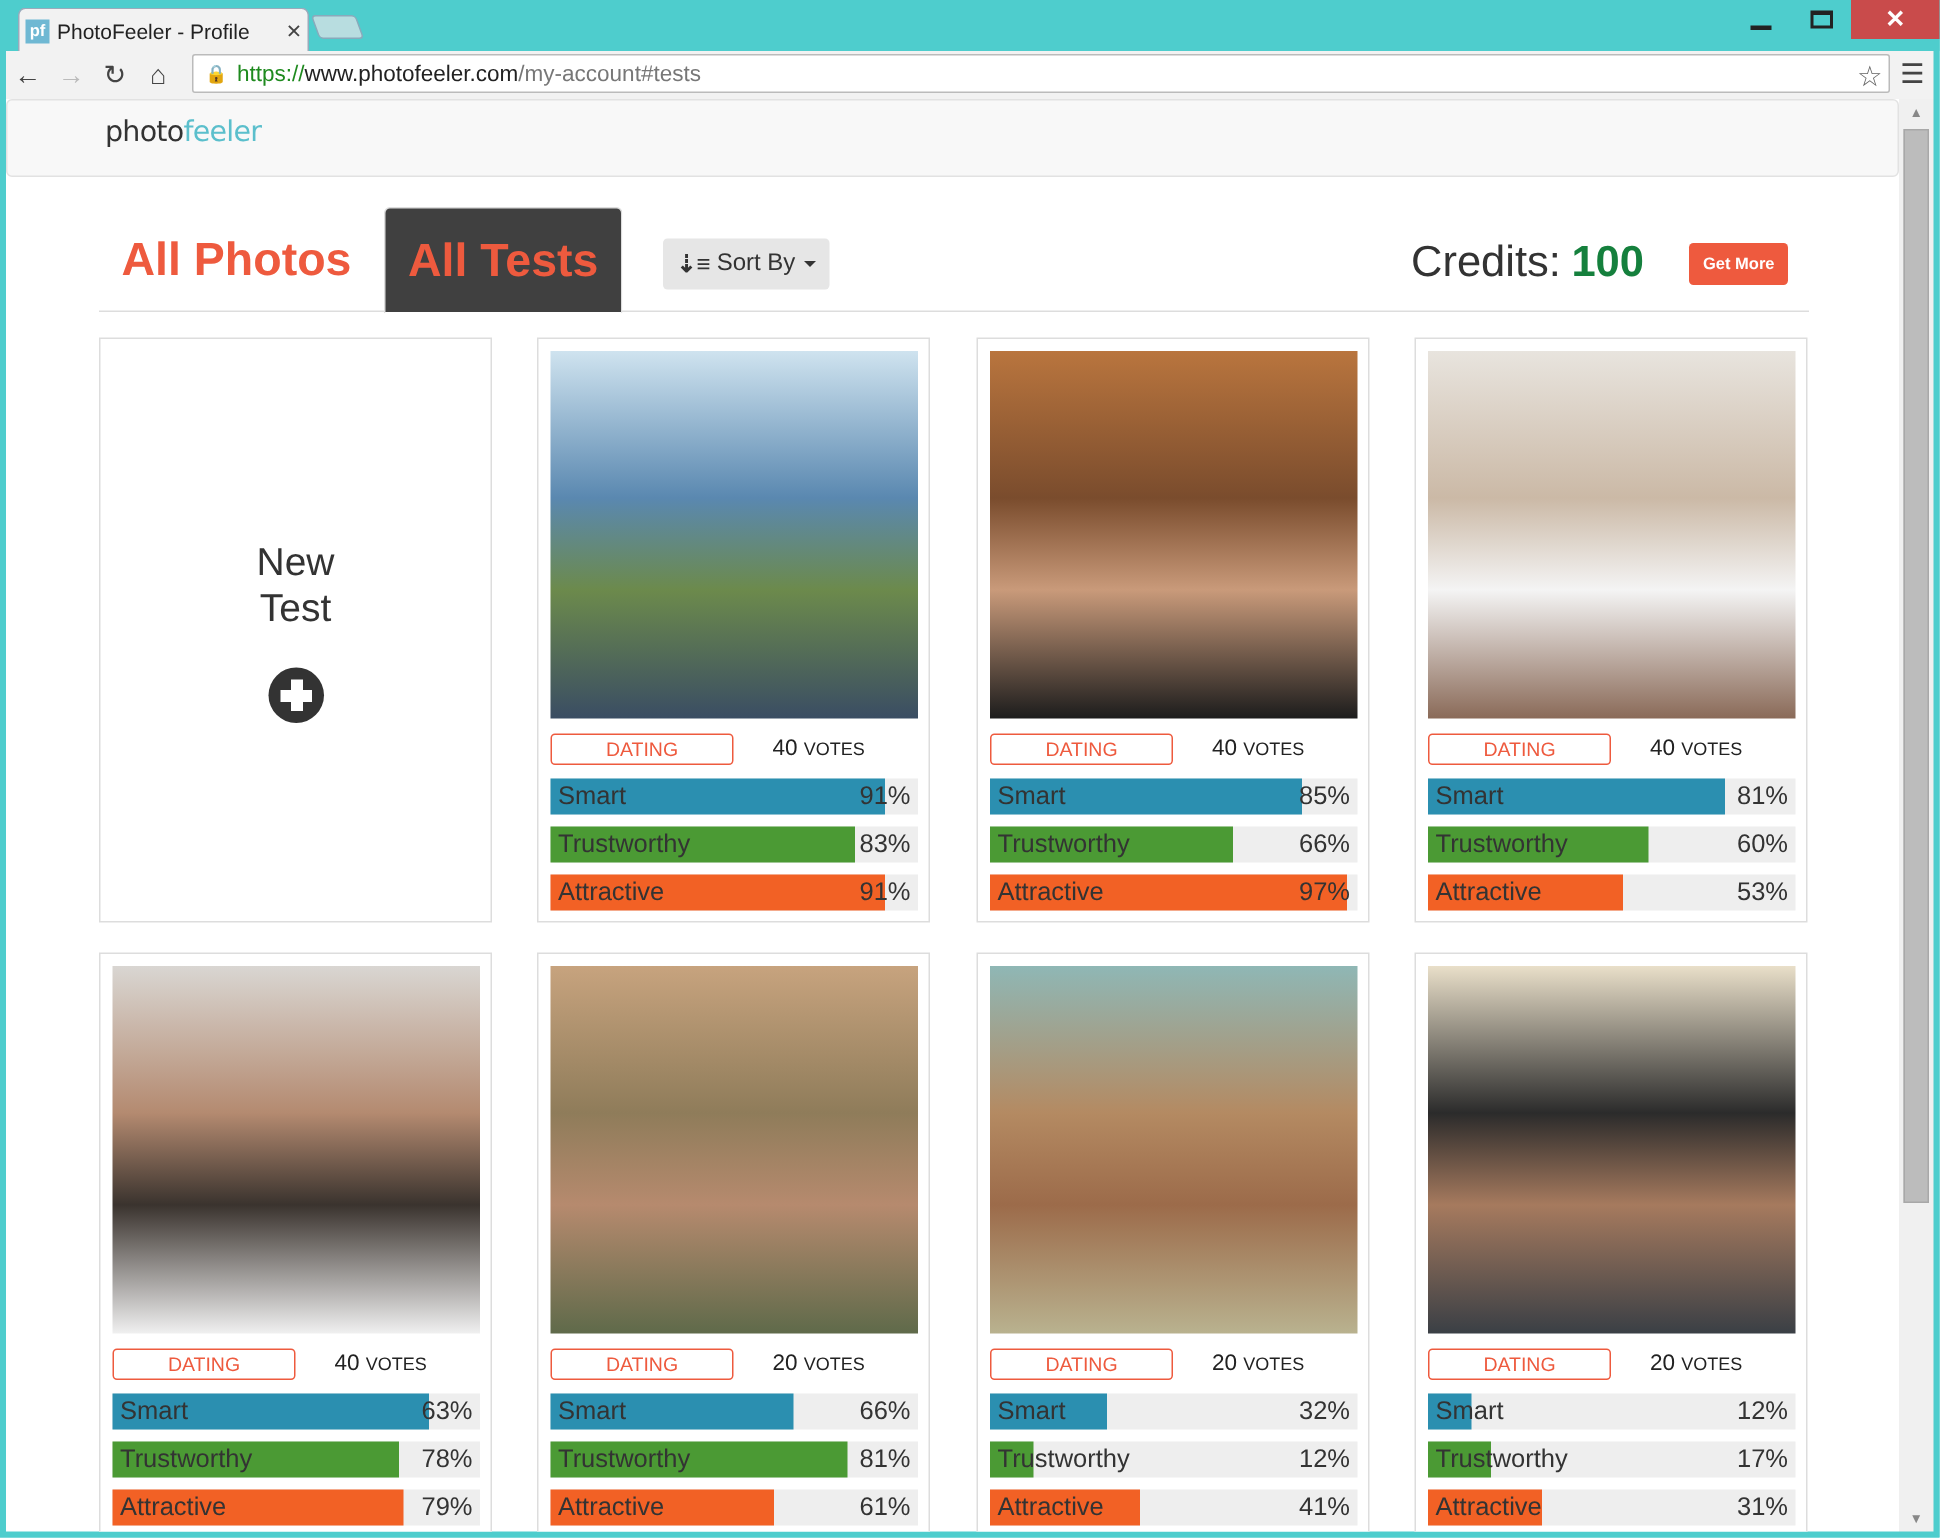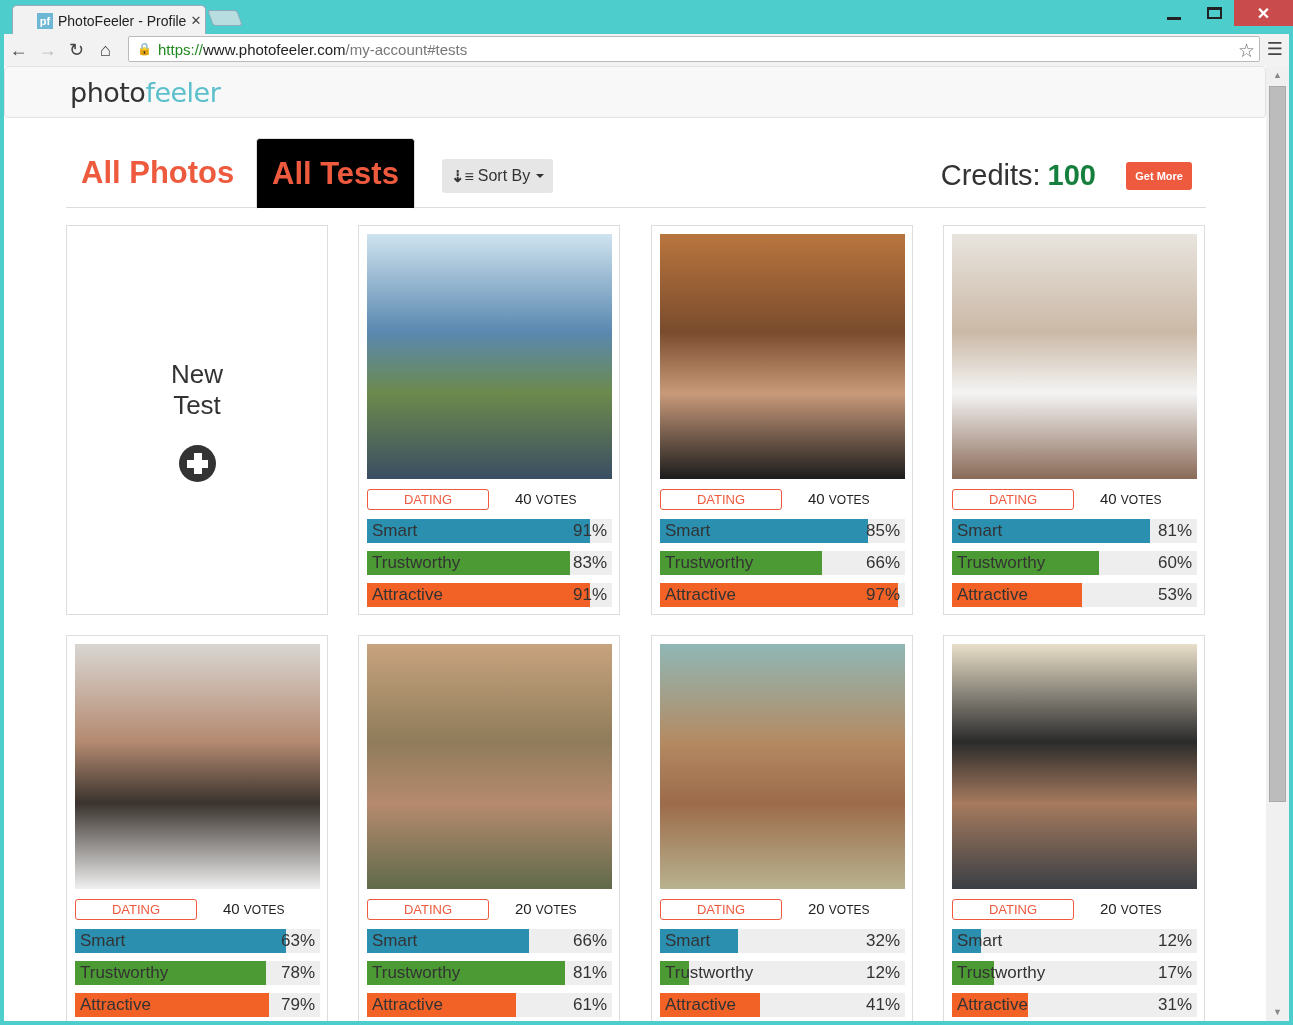--- a/index.html
+++ b/index.html
@@ -1,18 +1,18 @@
 <!DOCTYPE html>
 <html><head>
 <meta charset="utf-8">
 <style>
 *{box-sizing:border-box;margin:0;padding:0}
 html,body{width:1293px;height:1025px;overflow:hidden;background:#4ecdcd;font-family:"Liberation Sans",sans-serif}
 .titlebar{position:absolute;left:0;top:0;width:1293px;height:34px;background:#4ecdcd}
-.tab{position:absolute;left:12px;top:5px;width:194px;height:30px;background:#f2f2f2;border:1px solid #9ab;border-bottom:none;border-radius:5px 5px 0 0;display:flex;align-items:center;padding-left:24px;font-size:14px;color:#222}
+.tab{position:absolute;left:12px;top:5px;width:194px;height:30px;background:#f2f2f2;border:1px solid #9ab;border-bottom:none;border-radius:5px 5px 0 0;display:flex;align-items:center;padding-left:4px;font-size:14px;color:#222}
 .tab .fav{width:16px;height:16px;background:#6fb8d3;color:#fff;font-size:11px;line-height:16px;text-align:center;margin-right:5px;font-weight:bold}
 .tab .ttl{flex:1;white-space:nowrap;overflow:hidden}
 .tab .x{width:18px;font-size:13px;color:#444;text-align:center;cursor:pointer}
 .newtab{position:absolute;left:210px;top:10px;width:30px;height:16px;background:#b8dde0;border:1px solid #8ab;transform:skewX(20deg);border-radius:3px}
 .winbtns{position:absolute;right:0;top:0;height:26px;display:flex}
 .winbtn{width:40px;height:26px;display:flex;align-items:center;justify-content:center;color:#222;font-size:16px}
 .winbtn.close{width:59px;background:#c94b4b;color:#fff;font-weight:bold}
 .min-bar{width:14px;height:3px;background:#222;margin-top:10px}
 .max-box{width:15px;height:12px;border:2px solid #222;border-top-width:3px}
 .toolbar{position:absolute;left:4px;top:34px;width:1285px;height:32px;background:#f2f2f2;display:flex;align-items:center}
@@ -24,30 +24,30 @@
 .omni .dom{color:#222}
 .omni .path{color:#777}
 .omni .star{position:absolute;right:4px;top:2px;font-size:19px;color:#666}
 .menu-btn{position:absolute;right:6px;top:4px;font-size:18px;color:#444}
 .viewport{position:absolute;left:4px;top:66px;width:1262px;height:955px;background:#fff;overflow:hidden}
 .scrollbar{position:absolute;left:1266px;top:66px;width:23px;height:955px;background:#f0f0f0}
 .scrollbar .up,.scrollbar .down{position:absolute;left:0;width:23px;height:18px;font-size:9px;color:#888;text-align:center;line-height:18px}
 .scrollbar .up{top:0}.scrollbar .down{bottom:0}
 .scrollbar .thumb{position:absolute;left:3px;top:20px;width:17px;height:716px;background:#bcbcbc;border:1px solid #a8a8a8}
 .navbar{position:absolute;left:0;top:0;width:1262px;height:52px;background:#f8f8f8;border:1px solid #e2e2e2;border-radius:4px}
-.logo{position:absolute;left:65px;top:10px;font-size:27px;font-family:"DejaVu Sans",sans-serif;letter-spacing:-0.5px}
+.logo{position:absolute;left:65px;top:10px;font-size:19px;font-family:"DejaVu Sans",sans-serif;letter-spacing:-0.5px}
 .logo .a{color:#333}.logo .b{color:#5bbfcc}
 .nav-right{position:absolute;right:38px;top:0;height:51px;display:flex}
 .nav-item{height:51px;display:flex;align-items:center;padding:0 16px;font-size:17px;color:#777}
 .nav-item.active{background:#e7e7e7;color:#555}
 .caret{display:inline-block;width:0;height:0;border-left:4px solid transparent;border-right:4px solid transparent;border-top:4px solid #777;margin-left:6px;vertical-align:middle}
 .tabs-row{position:absolute;left:62px;top:72px;width:1140px;height:70px;border-bottom:1px solid #ddd}
 .ptab{position:absolute;top:0;height:70px;display:flex;align-items:center;font-size:31px;font-weight:bold;color:#ee5a3e;padding:0 15px}
 .ptab.all-photos{left:0}
-.ptab.all-tests{left:190px;background:#000000;border:1px solid #ddd;border-bottom:1px solid #fff;border-radius:4px 4px 0 0;height:71px}
+.ptab.all-tests{left:190px;background:#404040;border:1px solid #ddd;border-bottom:1px solid #fff;border-radius:4px 4px 0 0;height:71px}
 .sortby{position:absolute;left:376px;top:21px;height:34px;padding:0 9px;background:#e6e6e6;border-radius:3px;display:flex;align-items:center;font-size:16px;color:#333}
 .sortby .si{font-size:16px;margin-right:4px;font-weight:bold}
 .credits{position:absolute;right:110px;top:22px;font-size:29px;color:#333;display:flex;align-items:center;height:30px}
 .credits .val{color:#15803d;font-weight:bold;margin-left:7px}
 .getmore{position:absolute;right:14px;top:24px;height:28px;padding:0 9px;background:#ee5a3e;color:#fff;font-size:11px;font-weight:bold;border-radius:3px;display:flex;align-items:center}
 .grid{position:absolute;left:62px;top:159px}
 .card{position:absolute;width:262px;height:390px;border:1px solid #ddd;background:#fff}
 .newtest{display:flex;flex-direction:column;align-items:center;justify-content:center}
 .newtest .t{font-size:26px;color:#333;text-align:center;line-height:31px}
 .plus{margin-top:24px;width:37px;height:37px;border-radius:50%;background:#333;position:relative}

